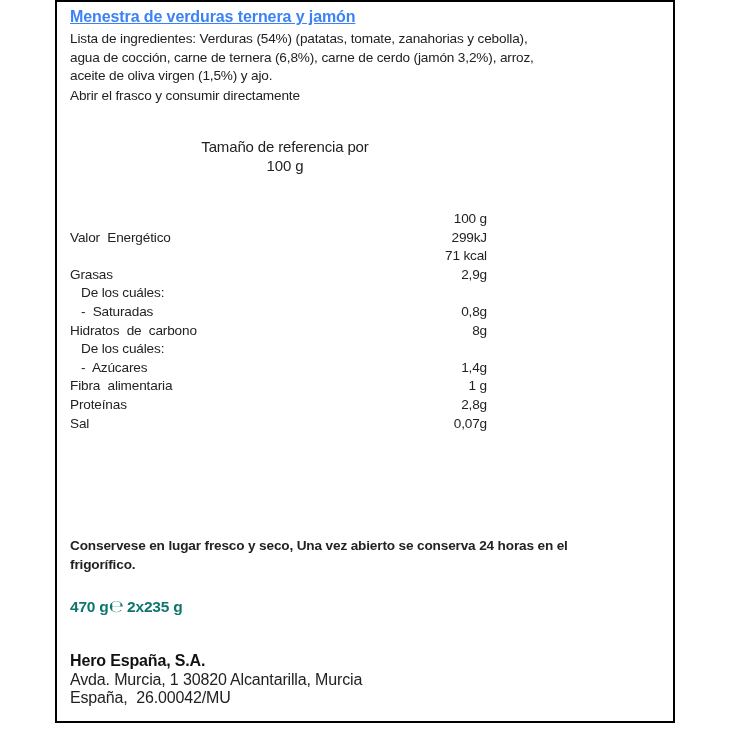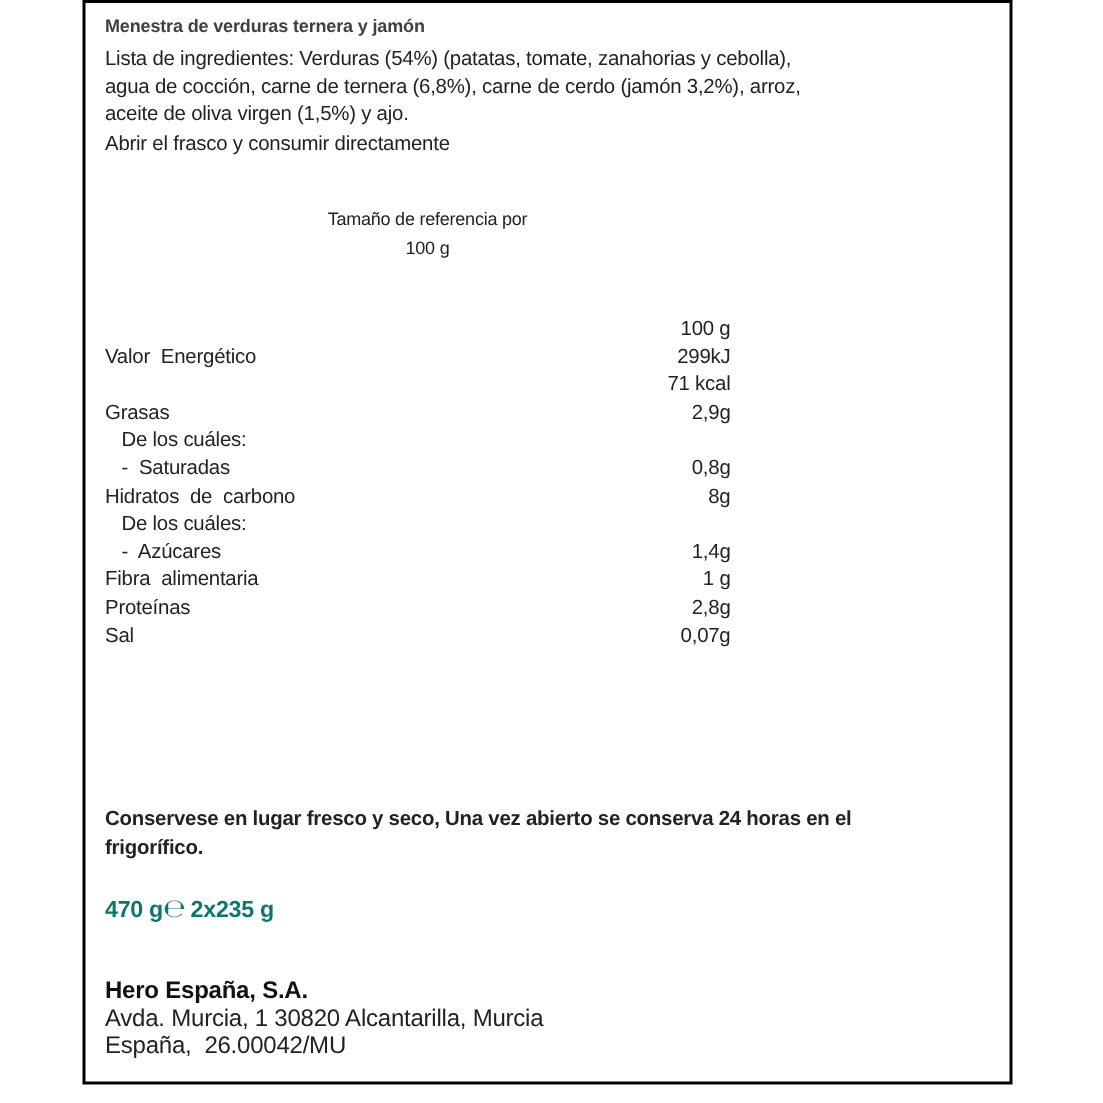--- a/index.html
+++ b/index.html
@@ -33,27 +33,28 @@
 
   .inner {
     position: absolute;
     left: 13px;
     top: 0;
     right: 10px;
   }
 
   
   #product-title {
-    font-size: 12px;
+    font-size: 16px;
     font-weight: bold;
     letter-spacing: -0.1px;
     margin: 0;
     padding-top: 5px;
     line-height: 20px;
-    color: #404040;
+    color: #3b82f6;
+    text-decoration: underline;
   }
 
   
   #ingredients-block {
     margin-top: 3px;
     font-size: 13.6px;
     line-height: 18.5px;
     color: #222;
     letter-spacing: -0.15px;
   }
@@ -68,21 +69,21 @@
     white-space: pre;
   }
 
   
   #reference-header {
     position: absolute;
     left: 13px;
     top: 135px;
     width: 430px;
     text-align: center;
-    font-size: 12px;
+    font-size: 15px;
     line-height: 19px;
     color: #222;
     letter-spacing: -0.15px;
   }
 
   
   #nutrition-table {
     position: absolute;
     left: 13px;
     top: 208px;

